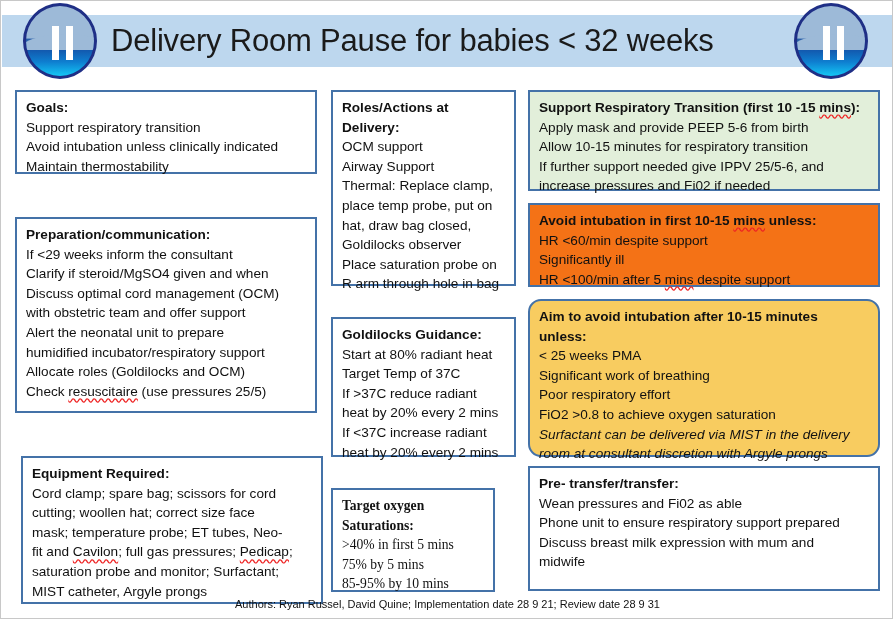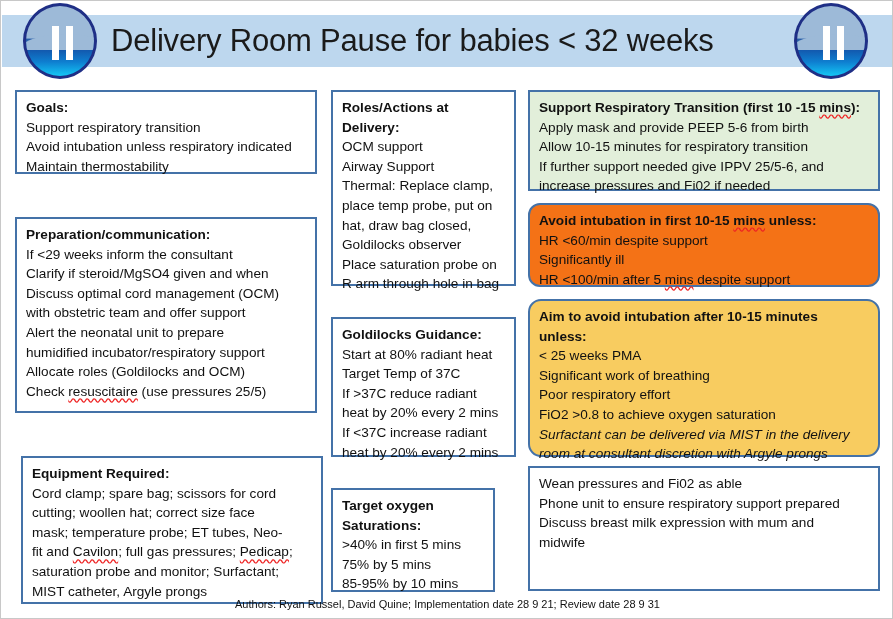--- a/index.html
+++ b/index.html
@@ -109,24 +109,24 @@
     text-underline-offset: 2px;
   }
 
   
   #box-goals        { left: 14px;  top: 89px;  width: 302px; height: 84px; }
   #box-prep         { left: 14px;  top: 216px; width: 302px; height: 196px; }
   #box-equipment    { left: 14px;  top: 455px; width: 302px; height: 148px; margin-left: 6px; }
 
   #box-roles        { left: 330px; top: 89px;  width: 185px; height: 196px; }
   #box-goldilocks   { left: 330px; top: 316px; width: 185px; height: 140px; }
-  #box-saturations  { left: 330px; top: 487px; width: 164px; height: 104px; }
+  #box-saturations  { left: 330px; top: 487px; width: 164px; height: 104px; font-family: Liberation Serif, serif; }
 
   #box-support      { left: 527px; top: 89px;  width: 352px; height: 101px; }
-  #box-avoid        { left: 527px; top: 202px; width: 352px; height: 84px; border-radius: 12px; }
+  #box-avoid        { left: 527px; top: 202px; width: 352px; height: 84px; }
   #box-aim          { left: 527px; top: 298px; width: 352px; height: 158px; }
   #box-transfer     { left: 527px; top: 465px; width: 352px; height: 125px; }
 
   .footer {
     position: absolute;
     left: 0;
     top: 597px;
     width: 893px;
     text-align: center;
     font-size: 11px;
@@ -150,21 +150,21 @@
 
   <div class="pause-badge right">
     <div class="wave"></div>
     <div class="bar b1"></div>
     <div class="bar b2"></div>
   </div>
 
   <div class="card" id="box-goals">
     <div class="hd">Goals:</div>
     <div>Support respiratory transition</div>
-    <div>Avoid intubation unless respiratory indicated</div>
+    <div>Avoid intubation unless clinically indicated</div>
     <div>Maintain thermostability</div>
   </div>
 
   <div class="card" id="box-prep">
     <div class="hd">Preparation/communication:</div>
     <div>If &lt;29 weeks inform the consultant</div>
     <div>Clarify if steroid/MgSO4 given and when</div>
     <div>Discuss optimal cord management (OCM)</div>
     <div>with obstetric team and offer support</div>
     <div>Alert the neonatal unit to prepare</div>
@@ -234,20 +234,21 @@
     <div class="hd">unless:</div>
     <div>&lt; 25 weeks PMA</div>
     <div>Significant work of breathing</div>
     <div>Poor respiratory effort</div>
     <div>FiO2 &gt;0.8 to achieve oxygen saturation</div>
     <div class="ital">Surfactant can be delivered via MIST in the delivery</div>
     <div class="ital">room at  consultant  discretion with Argyle prongs</div>
   </div>
 
   <div class="card" id="box-transfer">
+    <div class="hd">Pre- transfer/transfer:</div>
     <div>Wean pressures and Fi02 as able</div>
     <div>Phone unit to  ensure respiratory support prepared</div>
     <div>Discuss breast milk expression with mum and</div>
     <div>midwife</div>
   </div>
 
   <div class="footer">Authors: Ryan Russel, David Quine; Implementation date 28 9 21; Review date 28 9 31</div>
 
 </div>
 

